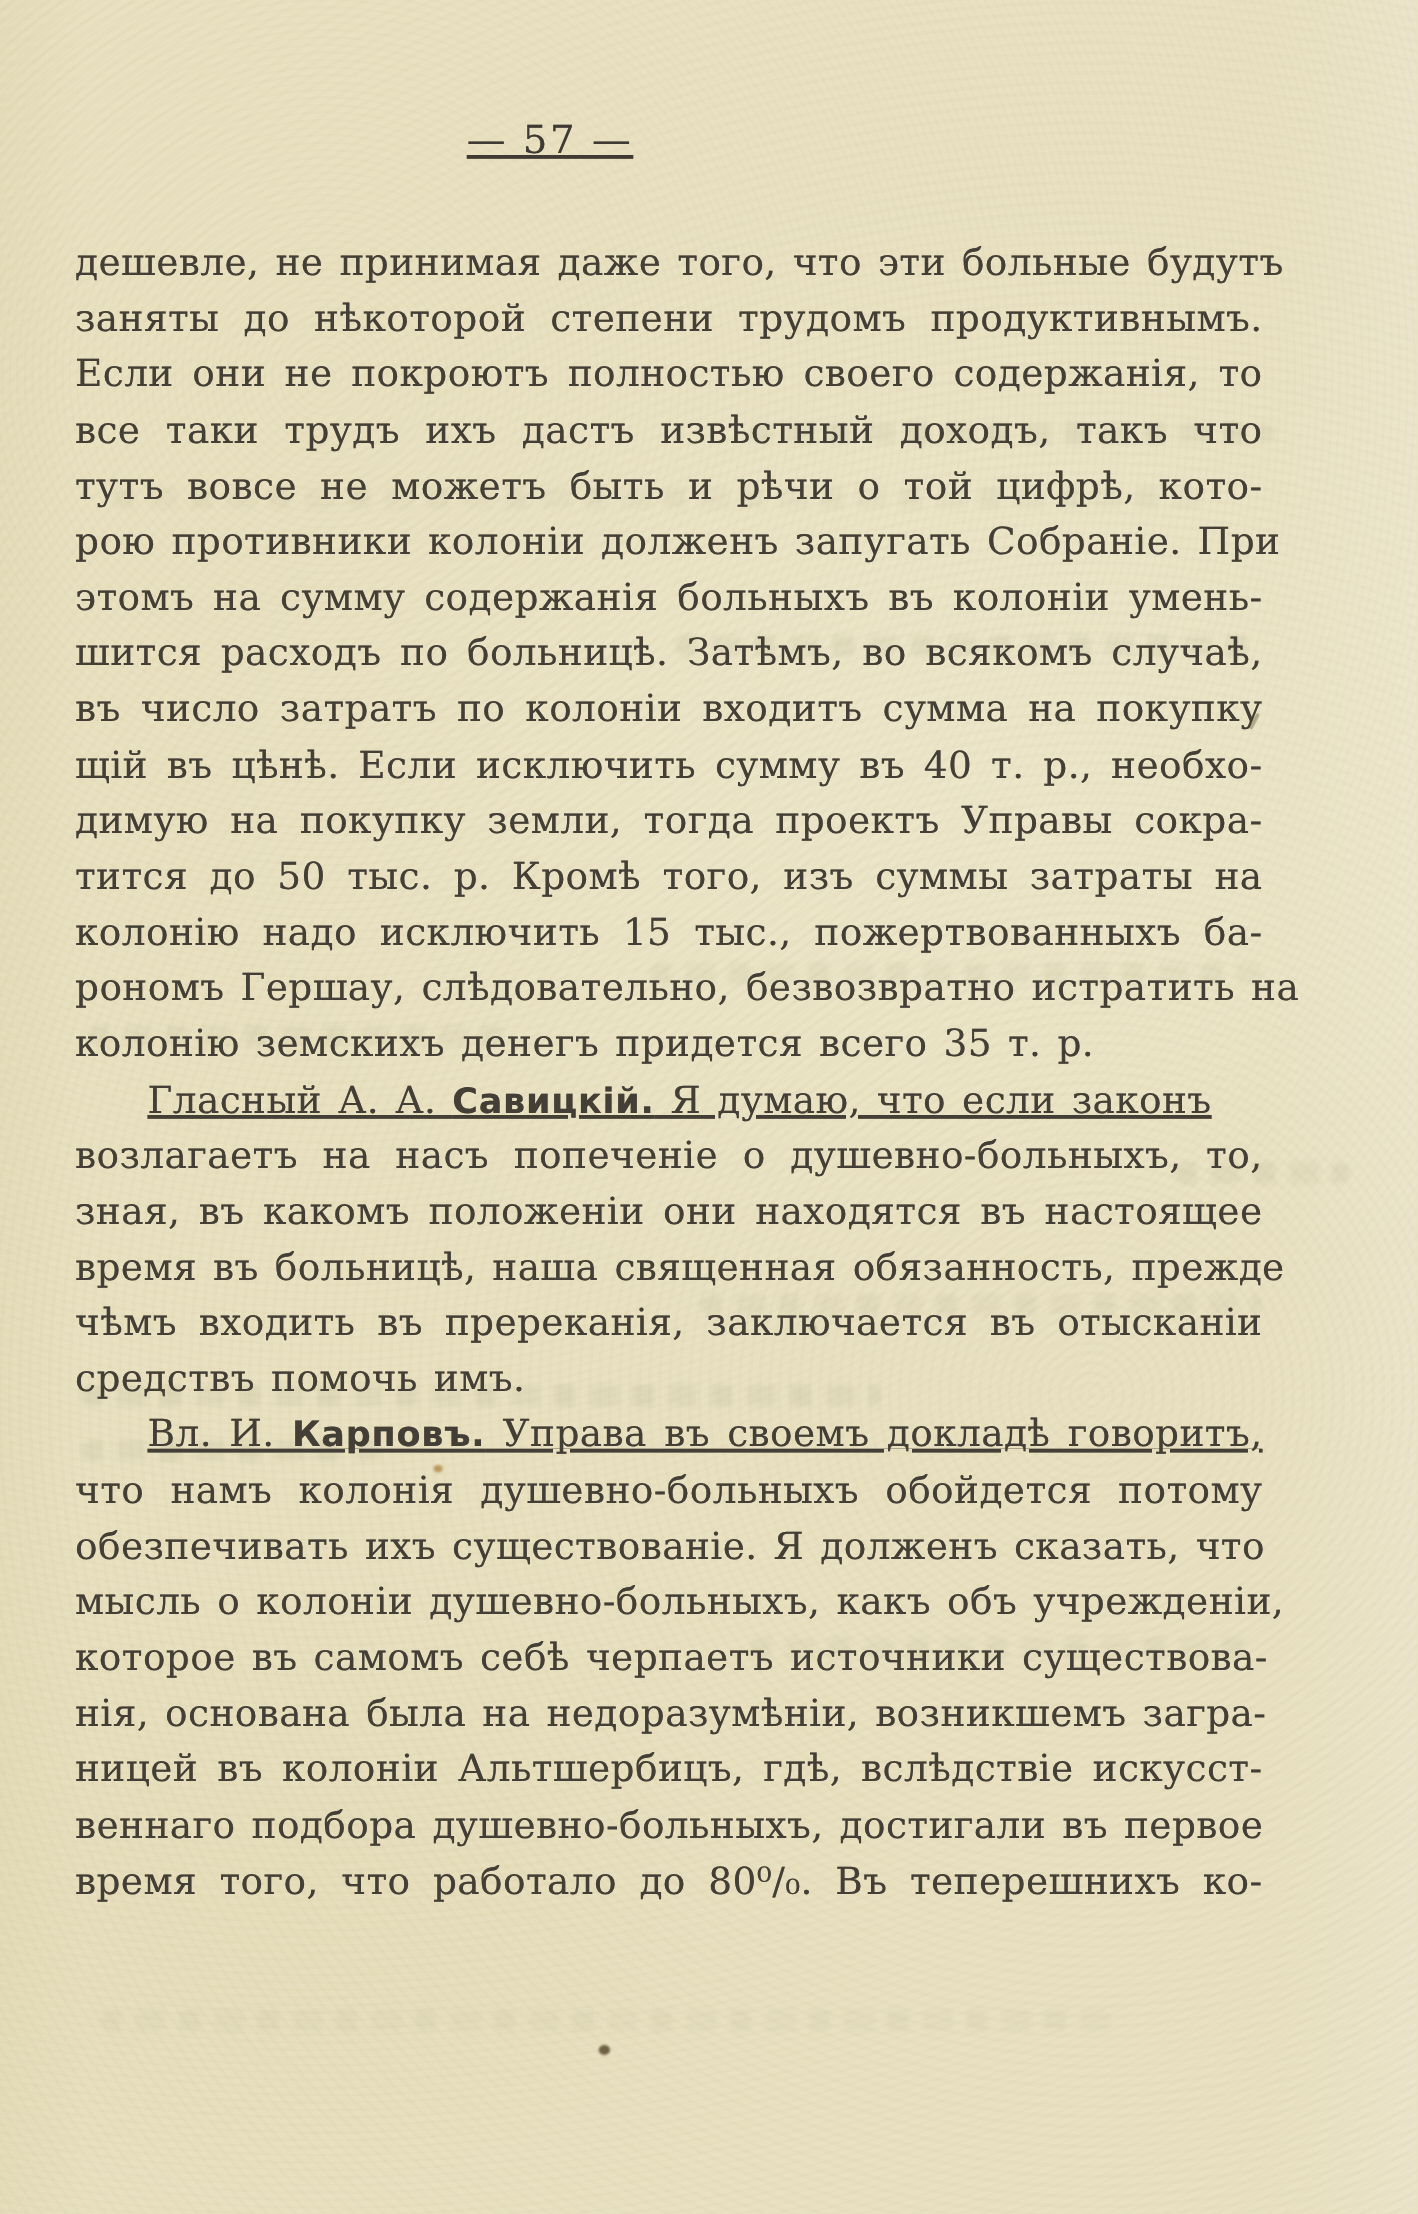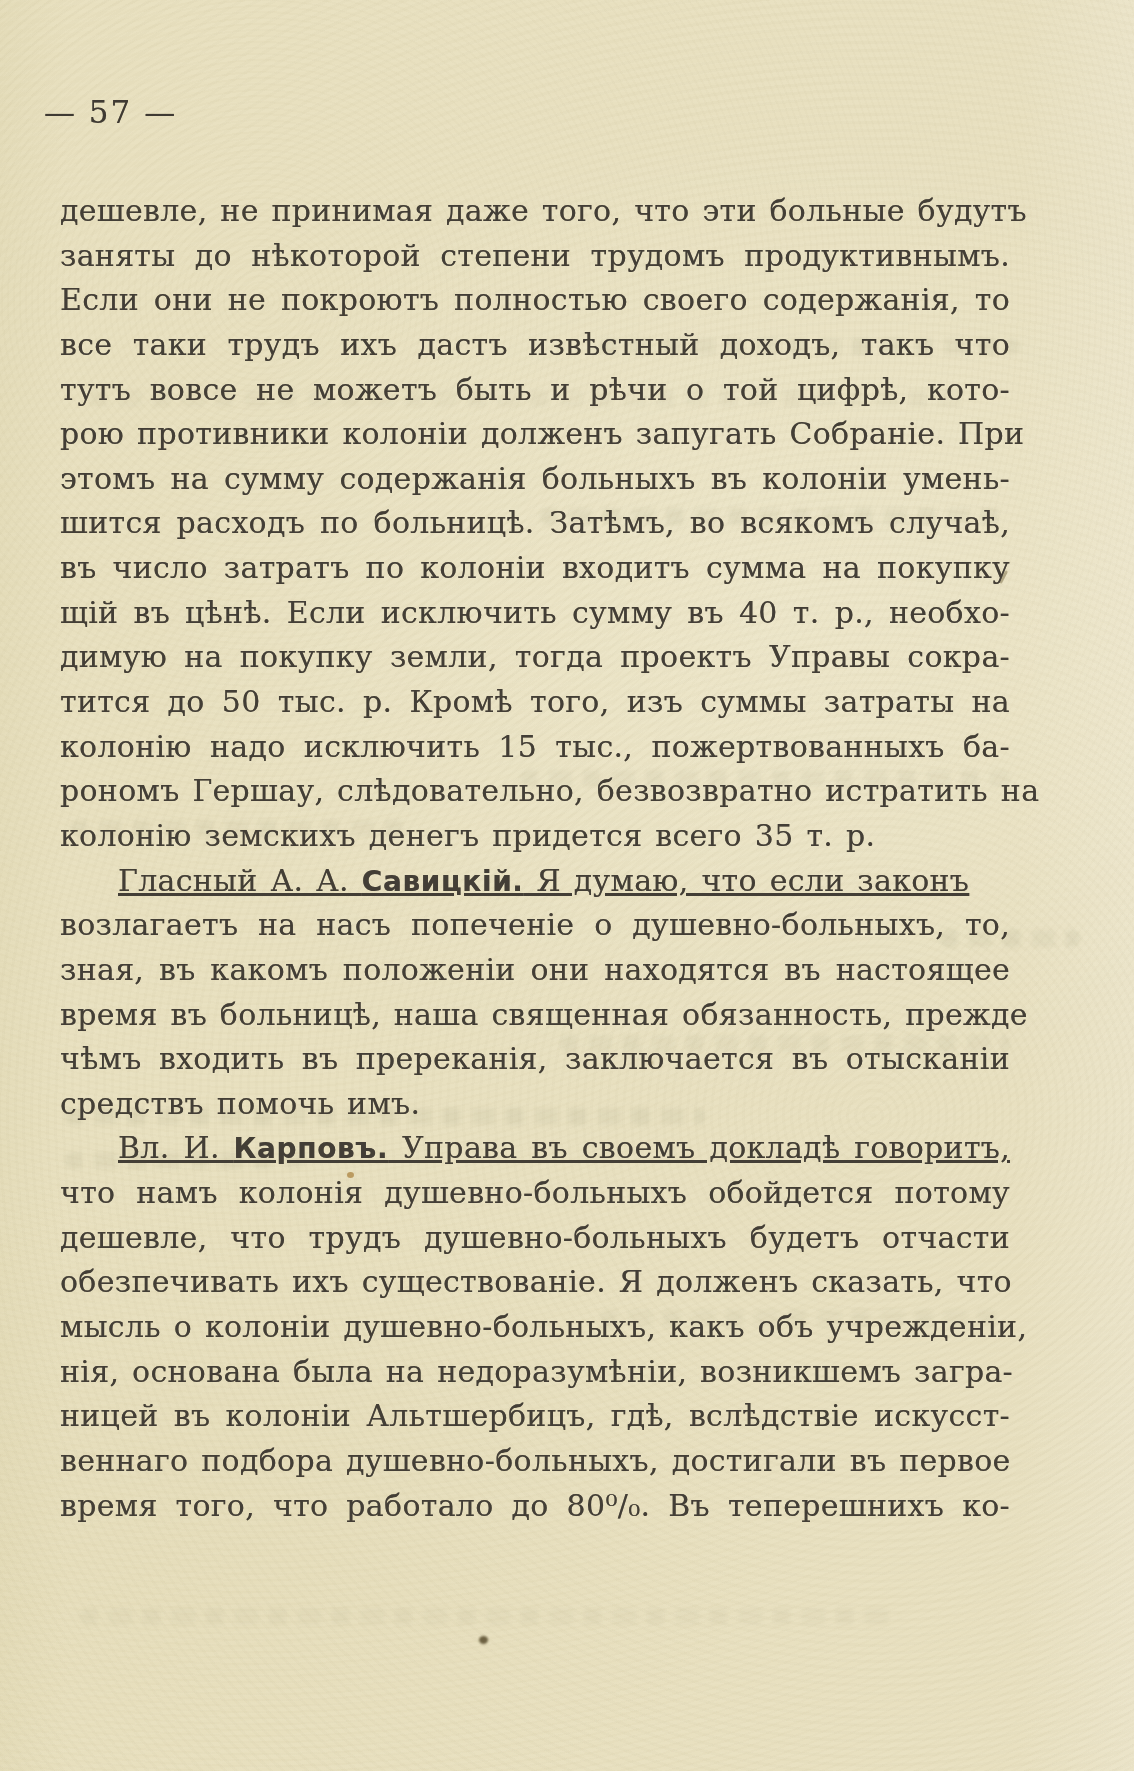--- a/index.html
+++ b/index.html
@@ -14,23 +14,23 @@
     color:#46413a;
   }
   .grain{
     position:absolute;inset:0;pointer-events:none;
     background:
       repeating-radial-gradient(circle at 23% 17%, rgba(150,132,86,0.028) 0 2px, transparent 2px 6px),
       repeating-radial-gradient(circle at 77% 63%, rgba(120,110,70,0.025) 0 3px, transparent 3px 8px),
       repeating-linear-gradient(174deg, rgba(255,255,245,0.03) 0 4px, transparent 4px 9px);
   }
   .pagenum{
-    position:absolute;top:94px;left:44px;width:760px;
-    font-size:31px;letter-spacing:2px;
-    color:#3f3a33;text-shadow:0 0 0.5px rgba(60,52,40,0.55);
+    position:absolute;top:94px;left:60px;width:760px;
+    text-align:center;font-size:31px;letter-spacing:2px;
+    color:#3f3a33;text-shadow:0 0 0.5px rgba(60,52,40,0.55);text-decoration:underline;
   }
   .textblock{
     position:absolute;top:189px;left:60px;width:950px;
     font-size:30px;letter-spacing:0.3px;word-spacing:3px;
     color:#433e36;text-shadow:0 0 0.5px rgba(62,54,42,0.55);
   }
   .line{
     line-height:44.65px;height:44.65px;white-space:nowrap;
     text-align:justify;text-align-last:justify;
   }
@@ -100,21 +100,21 @@
   <div class="line">возлагаетъ на насъ попеченіе о душевно-больныхъ, то,</div>
   <div class="line">зная, въ какомъ положеніи они находятся въ настоящее</div>
   <div class="line">время въ больницѣ, наша священная обязанность, прежде</div>
   <div class="line">чѣмъ входить въ пререканія, заключается въ отысканіи</div>
   <div class="line no-j">средствъ помочь имъ.</div>
 
   <div class="line indent">
     <span>Вл. И. </span><span class="speaker">Карповъ.</span><span> Управа въ своемъ докладѣ говоритъ,</span>
   </div>
   <div class="line">что намъ колонія душевно-больныхъ обойдется потому</div>
-  <div class="line">дешевле, что трудъ душевно-больныхъ будетъ отчасти</div>
   <div class="line">обезпечивать ихъ существованіе. Я долженъ сказать, что</div>
   <div class="line">мысль о колоніи душевно-больныхъ, какъ объ учрежденіи,</div>
+  <div class="line">которое въ самомъ себѣ черпаетъ источники существова-</div>
   <div class="line">нія, основана была на недоразумѣніи, возникшемъ загра-</div>
   <div class="line">ницей въ колоніи Альтшербицъ, гдѣ, вслѣдствіе искусст-</div>
   <div class="line">веннаго подбора душевно-больныхъ, достигали въ первое</div>
   <div class="line">время того, что работало до 80⁰/₀. Въ теперешнихъ ко-</div>
 
 </div>
 
 </body></html>

